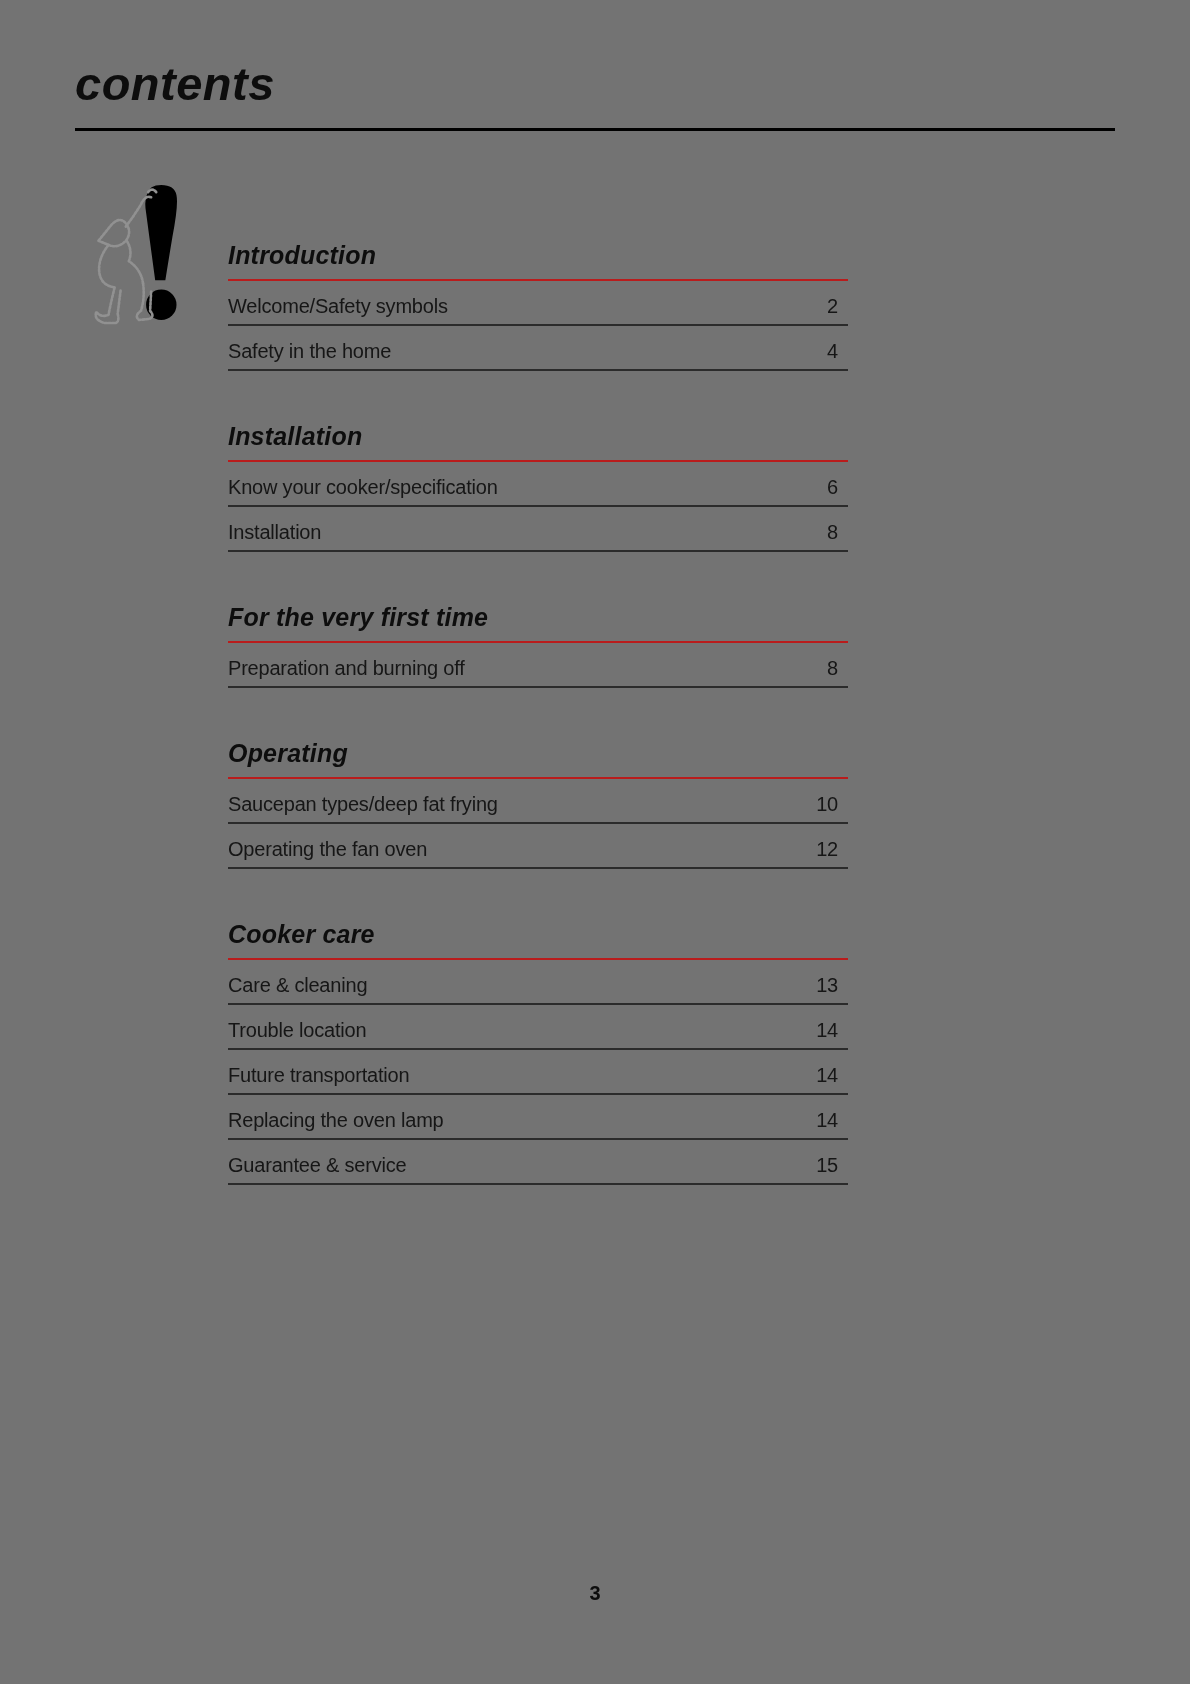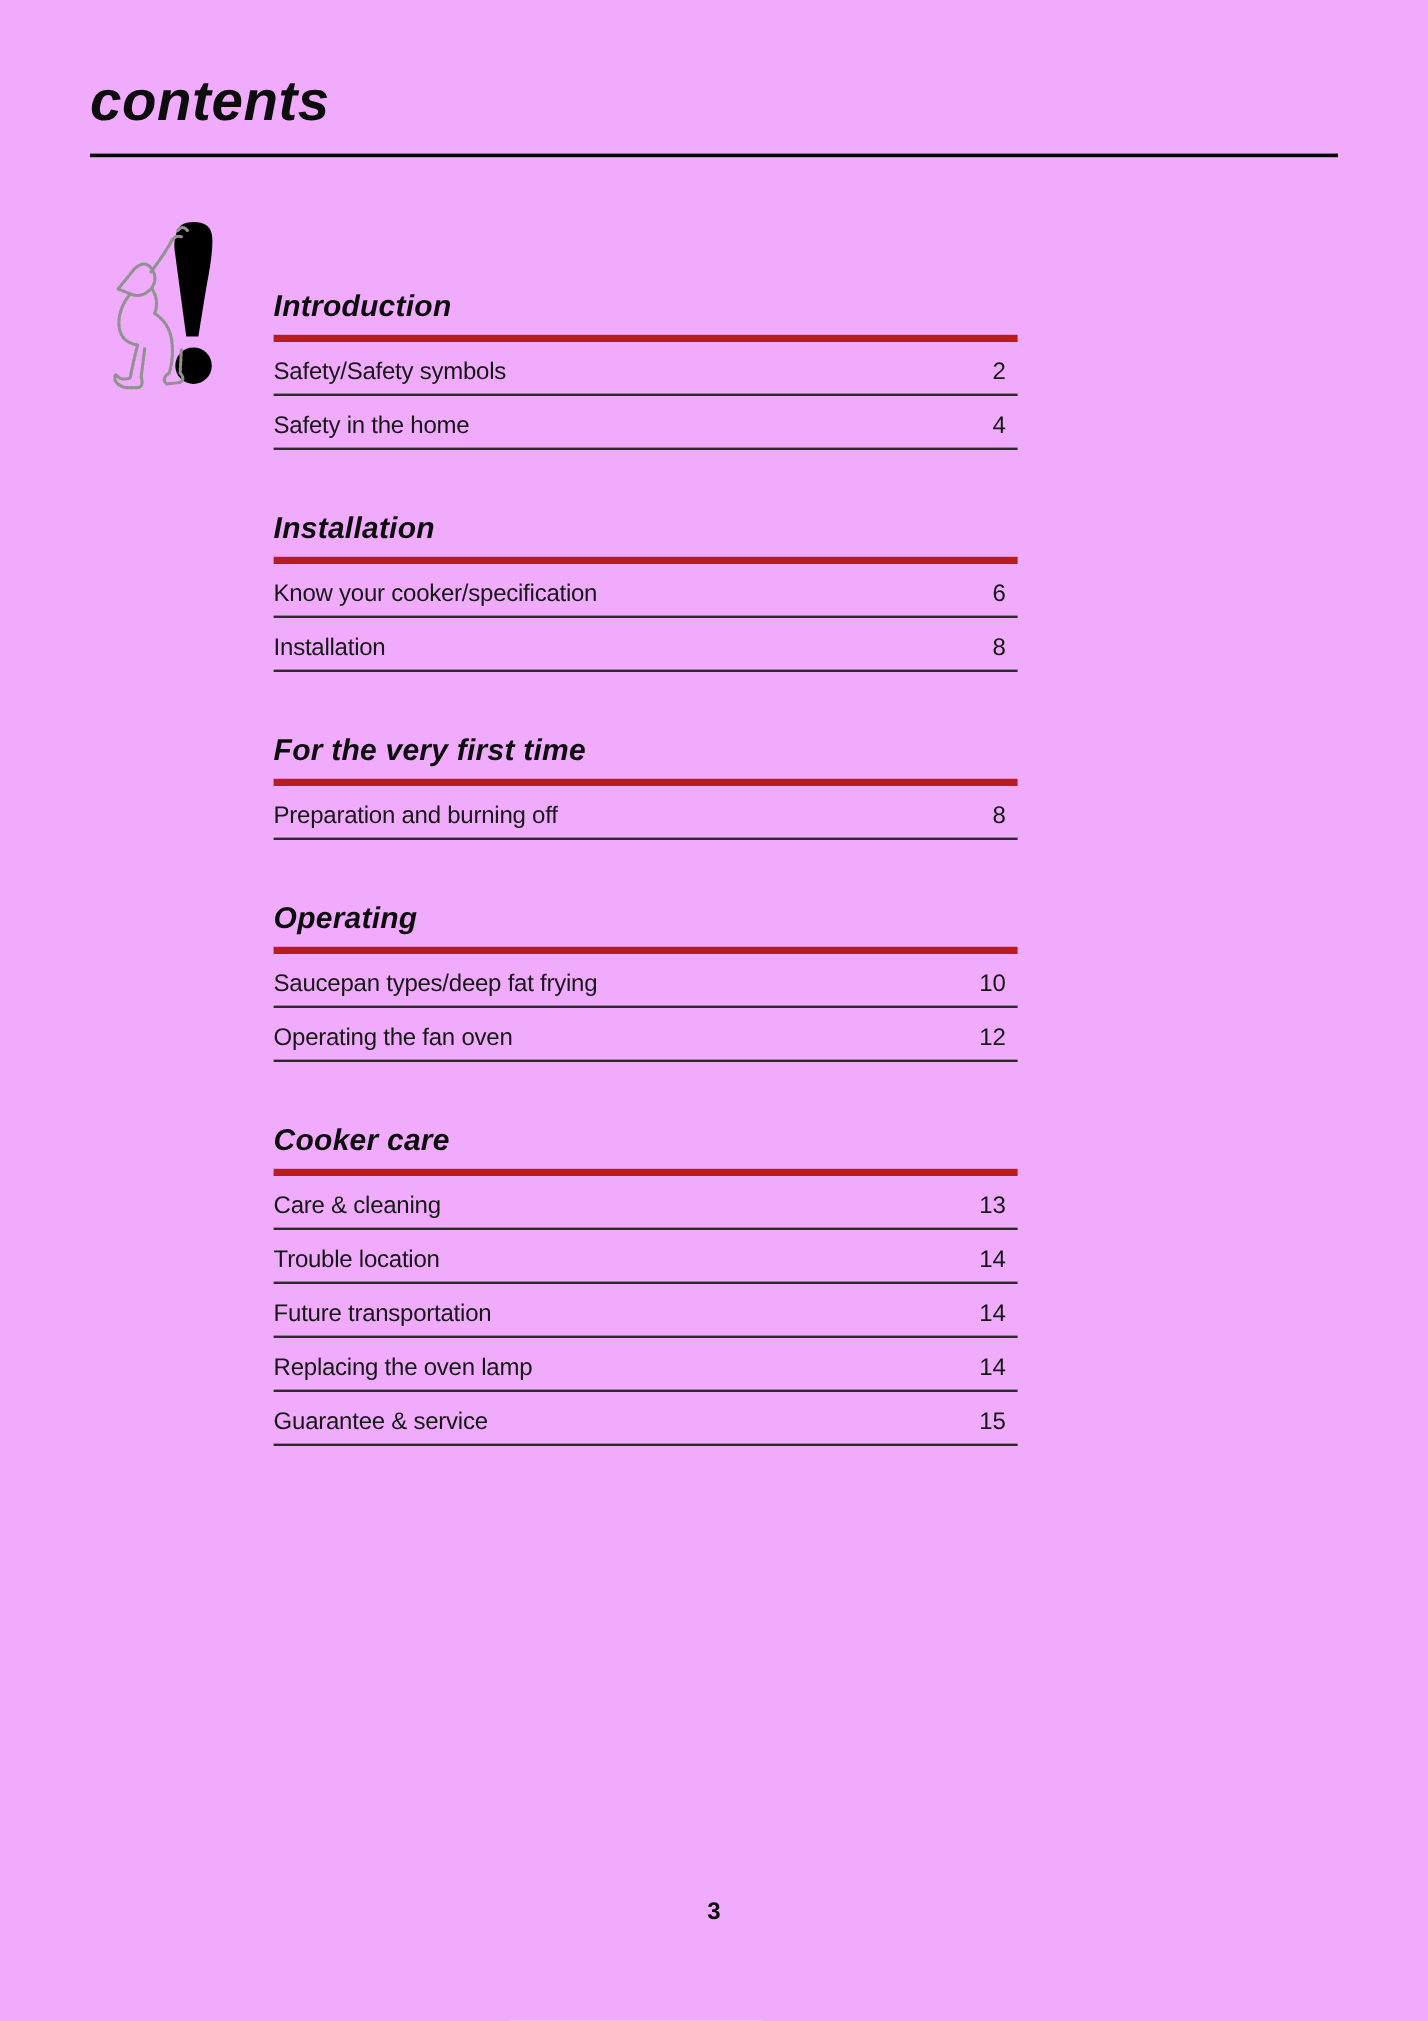--- a/index.html
+++ b/index.html
@@ -1,19 +1,19 @@
 <!DOCTYPE html>
 <html><head>
 <meta charset="utf-8">
 <style>
   html,body{margin:0;padding:0;background:#e8e8e8;}
   .page{
     position:relative;
     width:1190px;height:1684px;
-    background:#f0abfc;
+    background:#737373;
     margin:0 auto;
     font-family:"Liberation Sans", sans-serif;
     color:#111;
     overflow:hidden;
   }
   
   .page-title{
     position:absolute;left:75px;top:58px;margin:0;
     font-size:47px;line-height:52px;
     font-style:italic;font-weight:600;
@@ -28,21 +28,21 @@
     position:absolute;left:84px;top:182px;
     width:114px;height:144px;
   }
   
   .toc{
     position:absolute;left:228px;top:240px;width:620px;
   }
   .toc-section{margin:0;padding:0;}
   .toc-heading{
     margin:50px 0 0 0;padding:0 0 9px 0;
-    border-bottom:6px solid #b91c1c;
+    border-bottom:2px solid #b91c1c;
     font-size:25px;line-height:30px;
     font-style:italic;font-weight:600;
     letter-spacing:0.2px;color:#0d0d0d;
   }
   .toc-section:first-child .toc-heading{margin-top:0;}
   .toc-row{
     height:45px;box-sizing:border-box;
     display:flex;justify-content:space-between;align-items:flex-end;
     padding-bottom:7px;
     border-bottom:2px solid #2b2b2b;
@@ -80,21 +80,21 @@
         <path d="M30 104 Q26 120 24 131 Q16 134 12 128 Q9 136 20 139 L31 139 Q35 138 33 130 L36 106"></path>
         <path d="M58 100 Q60 114 56 127 Q49 132 54 136 L64 135 Q70 133 65 127 L66 108"></path>
       </g>
     </svg>
   </div>
 
   <main class="toc" id="toc">
       <section class="toc-section">
         <h2 class="toc-heading">Introduction</h2>
         <div class="toc-row">
-          <span class="toc-label">Safety/Safety symbols</span>
+          <span class="toc-label">Welcome/Safety symbols</span>
           <span class="toc-page">2</span>
         </div>
         <div class="toc-row">
           <span class="toc-label">Safety in the home</span>
           <span class="toc-page">4</span>
         </div>
       </section>
       <section class="toc-section">
         <h2 class="toc-heading">Installation</h2>
         <div class="toc-row">

